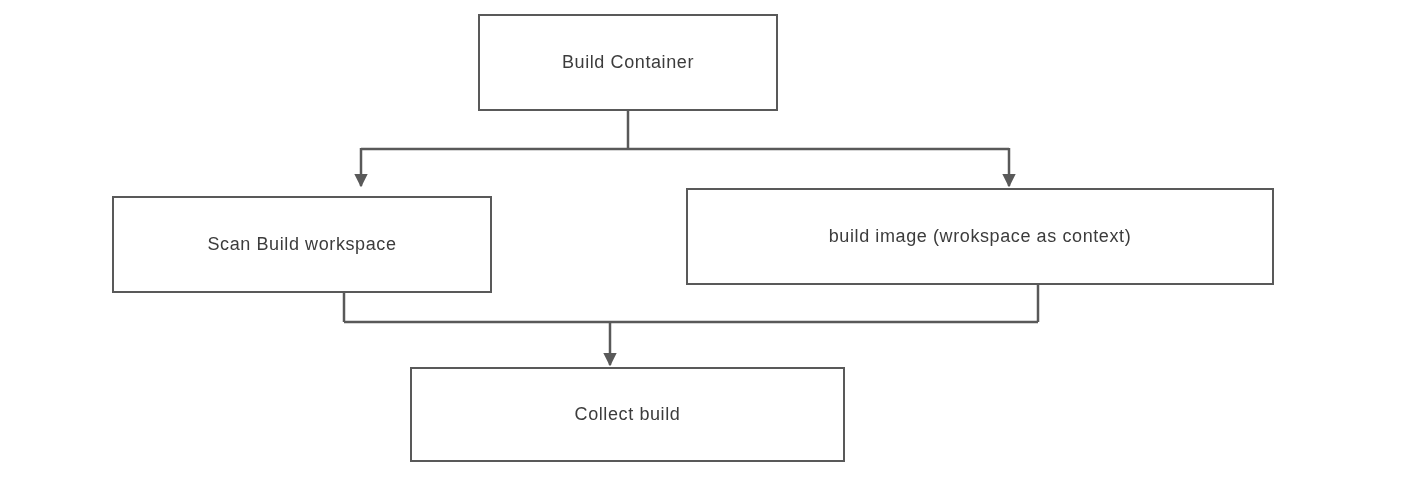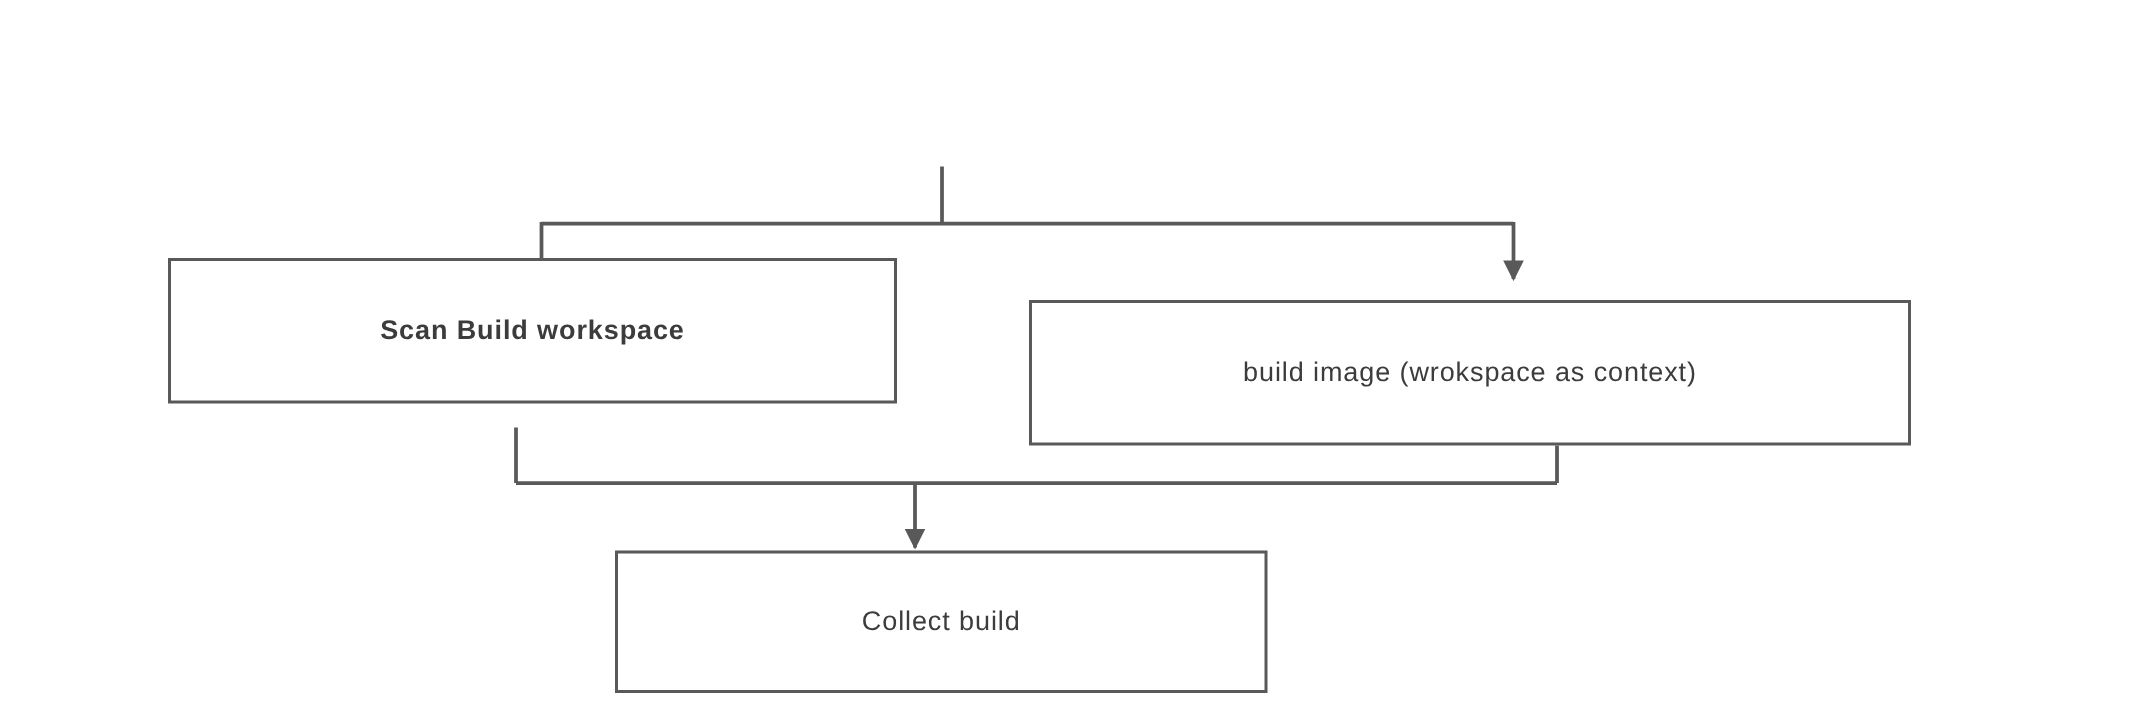--- a/index.html
+++ b/index.html
@@ -31,22 +31,22 @@
     display: flex;
     align-items: center;
     justify-content: center;
     text-align: center;
     color: #3c3c3c;
     font-size: 18px;
     letter-spacing: 0.6px;
     z-index: 2;
   }
   .node-build-container  { left: 478px; top: 14px;  width: 300px; height: 97px; }
-  .node-scan-workspace   { left: 112px; top: 172px; width: 486px; height: 97px; font-weight: bold; }
-  .node-build-image      { left: 686px; top: 200px; width: 588px; height: 97px; }
+  .node-scan-workspace   { left: 112px; top: 196px; width: 380px; height: 97px; }
+  .node-build-image      { left: 686px; top: 188px; width: 588px; height: 97px; }
   .node-collect-result   { left: 410px; top: 367px; width: 435px; height: 95px; }
 </style>
 </head>
 <body>
 
 <div class="canvas">
 
   <svg class="edges-layer" width="1420" height="484" viewBox="0 0 1420 484" xmlns="http://www.w3.org/2000/svg">
     <defs>
       <marker id="arrowhead" viewBox="0 0 10 10" refX="9" refY="5" markerWidth="5.5" markerHeight="5.5" orient="auto-start-reverse">
@@ -64,20 +64,23 @@
 
     <path d="M 344 285 L 344 322" fill="none" stroke="#595959" stroke-width="2.5"></path>
 
     <path d="M 1038 285 L 1038 322" fill="none" stroke="#595959" stroke-width="2.5"></path>
 
     <path d="M 344 322 L 1038 322" fill="none" stroke="#595959" stroke-width="2.5"></path>
 
     <path d="M 610 322 L 610 365" fill="none" stroke="#595959" stroke-width="2.5" marker-end="url(#arrowhead)"></path>
   </svg>
 
+  <div class="node node-build-container">
+    <span>Build Container</span>
+  </div>
 
   <div class="node node-scan-workspace">
     <span>Scan Build workspace</span>
   </div>
 
   <div class="node node-build-image">
     <span>build image (wrokspace as context)</span>
   </div>
 
   <div class="node node-collect-result">

